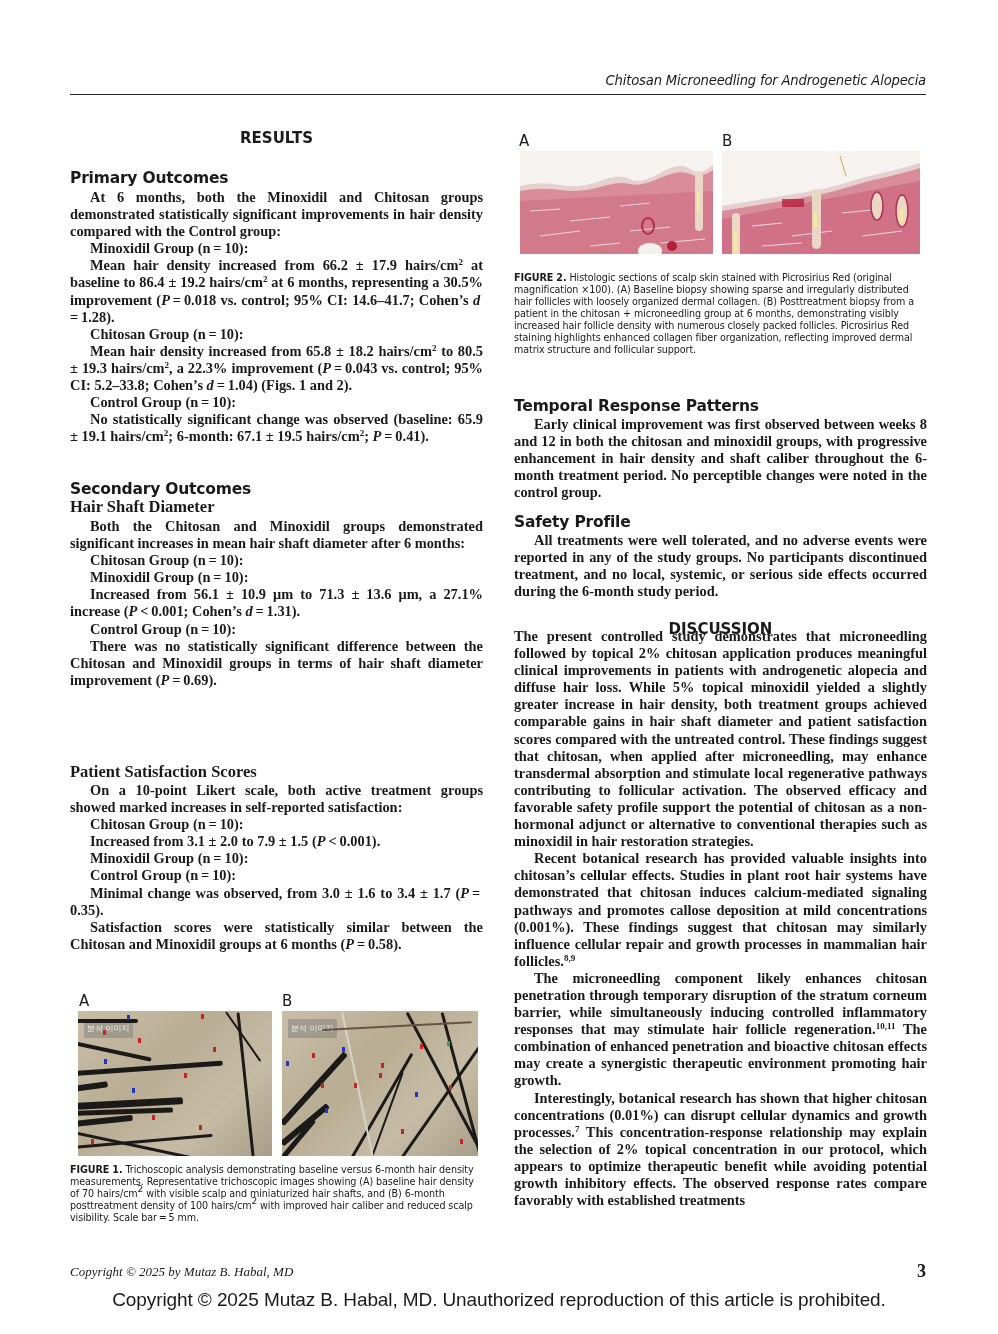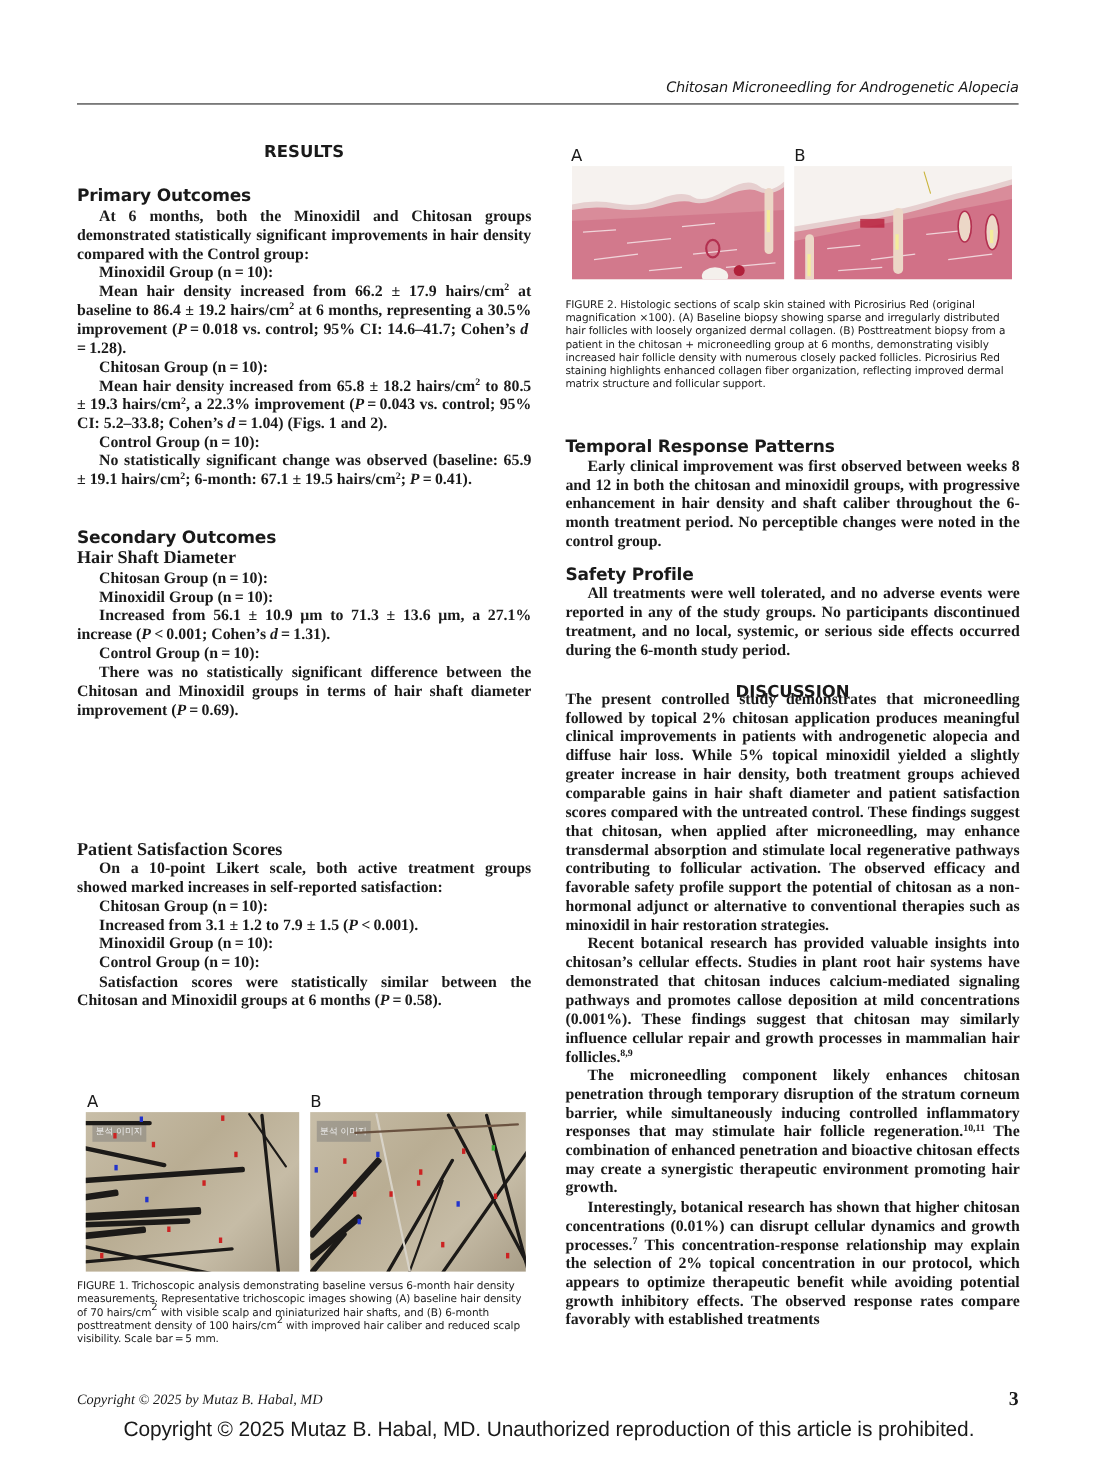--- a/index.html
+++ b/index.html
@@ -19,21 +19,21 @@
   .h2 { font-family: "DejaVu Sans", sans-serif; font-weight: bold; font-size: 15.5px; position: absolute; left: 0; white-space: nowrap; letter-spacing: -0.2px; }
   .h3 { font-family: "Liberation Serif", serif; font-weight: bold; font-size: 16.5px; position: absolute; left: 0; white-space: nowrap; }
   .block { position: absolute; left: 0; width: 413px; text-align: justify; font-weight: bold; }
   .block p { margin: 0; text-indent: 20px; }
   .block p.noind { text-indent: 0; }
   sup { font-size: 9px; line-height: 0; vertical-align: 5px; }
 
   .fig-label { position: absolute; font-family: "DejaVu Sans", sans-serif; font-size: 15px; }
   .fig-img { position: absolute; overflow: hidden; text-decoration: underline; }
   .caption { position: absolute; font-family: "DejaVu Sans", sans-serif; font-size: 9.6px; line-height: 12px; width: 413px; letter-spacing: -0.1px; }
-  .caption b { font-weight: normal; }
+  .caption b { font-weight: bold; }
 
   .footer-copy { position: absolute; left: 70px; top: 1264px; font-family: "Liberation Serif", serif; font-style: italic; font-size: 13px; }
   .page-num { position: absolute; right: 72px; top: 1261px; font-family: "Liberation Serif", serif; font-weight: bold; font-size: 18px; }
   .watermark { position: absolute; left: 0; width: 998px; top: 1289px; text-align: center; font-family: "Liberation Sans", sans-serif; font-size: 19px; letter-spacing: -0.1px; }
 
   
   .tricho { background: linear-gradient(135deg, #c8bea8 0%, #b9ad93 40%, #c6bca6 70%, #a89d87 100%); }
   .hair { position: absolute; height: 4px; background: #1c1a18; border-radius: 2px; transform-origin: left center; }
   .dot { position: absolute; width: 3px; height: 5px; }
   .wm-tag { position: absolute; font-family: "DejaVu Sans", sans-serif; font-size: 8px; color: #eee; background: rgba(120,120,120,0.45); padding: 1px 3px; }
@@ -58,34 +58,36 @@
     <p><span>Mean hair density increased from 66.2 ± 17.9 hairs/cm</span><sup>2</sup><span> at baseline to 86.4 ± 19.2 hairs/cm</span><sup>2</sup><span> at 6 months, representing a 30.5% improvement (</span><i>P</i><span> = 0.018 vs. control; 95% CI: 14.6–41.7; Cohen’s </span><i>d</i><span> = 1.28).</span></p>
     <p>Chitosan Group (n = 10):</p>
     <p><span>Mean hair density increased from 65.8 ± 18.2 hairs/cm</span><sup>2</sup><span> to 80.5 ± 19.3 hairs/cm</span><sup>2</sup><span>, a 22.3% improvement (</span><i>P</i><span> = 0.043 vs. control; 95% CI: 5.2–33.8; Cohen’s </span><i>d</i><span> = 1.04) (Figs. 1 and 2).</span></p>
     <p>Control Group (n = 10):</p>
     <p><span>No statistically significant change was observed (baseline: 65.9 ± 19.1 hairs/cm</span><sup>2</sup><span>; 6-month: 67.1 ± 19.5 hairs/cm</span><sup>2</sup><span>; </span><i>P</i><span> = 0.41).</span></p>
   </div>
 
   <div class="h2" style="top:481px">Secondary Outcomes</div>
   <div class="h3" style="top:498px">Hair Shaft Diameter</div>
   <div class="block" style="top:518px">
+    <p>Both the Chitosan and Minoxidil groups demonstrated significant increases in mean hair shaft diameter after 6 months:</p>
     <p>Chitosan Group (n = 10):</p>
     <p>Minoxidil Group (n = 10):</p>
     <p><span>Increased from 56.1 ± 10.9 μm to 71.3 ± 13.6 μm, a 27.1% increase (</span><i>P</i><span> &lt; 0.001; Cohen’s </span><i>d</i><span> = 1.31).</span></p>
     <p>Control Group (n = 10):</p>
     <p><span>There was no statistically significant difference between the Chitosan and Minoxidil groups in terms of hair shaft diameter improvement (</span><i>P</i><span> = 0.69).</span></p>
   </div>
 
   <div class="h3" style="top:763px">Patient Satisfaction Scores</div>
   <div class="block" style="top:782px">
     <p>On a 10-point Likert scale, both active treatment groups showed marked increases in self-reported satisfaction:</p>
     <p>Chitosan Group (n = 10):</p>
-    <p><span>Increased from 3.1 ± 1.2 to 7.9 ± 1.5 (</span><i>P</i><span> &lt; 0.001).</span></p>
+    <p><span>Increased from 3.1 ± 2.0 to 7.9 ± 1.5 (</span><i>P</i><span> &lt; 0.001).</span></p>
     <p>Minoxidil Group (n = 10):</p>
     <p>Control Group (n = 10):</p>
+    <p><span>Minimal change was observed, from 3.0 ± 1.6 to 3.4 ± 1.7 (</span><i>P</i><span> = 0.35).</span></p>
     <p><span>Satisfaction scores were statistically similar between the Chitosan and Minoxidil groups at 6 months (</span><i>P</i><span> = 0.58).</span></p>
   </div>
 
   <div class="fig-label" style="left:9px;top:993px">A</div>
   <div class="fig-label" style="left:212px;top:993px">B</div>
 
   <div class="fig-img tricho" style="left:8px;top:1011px;width:194px;height:145px">
     <span class="wm-tag" style="left:6px;top:8px">분석 이미지</span>
     <div class="hair" style="left:-10px;top:8px;width:70px;transform:rotate(0deg)"></div>
     <div class="hair" style="left:-5px;top:30px;width:80px;transform:rotate(12deg)"></div>

